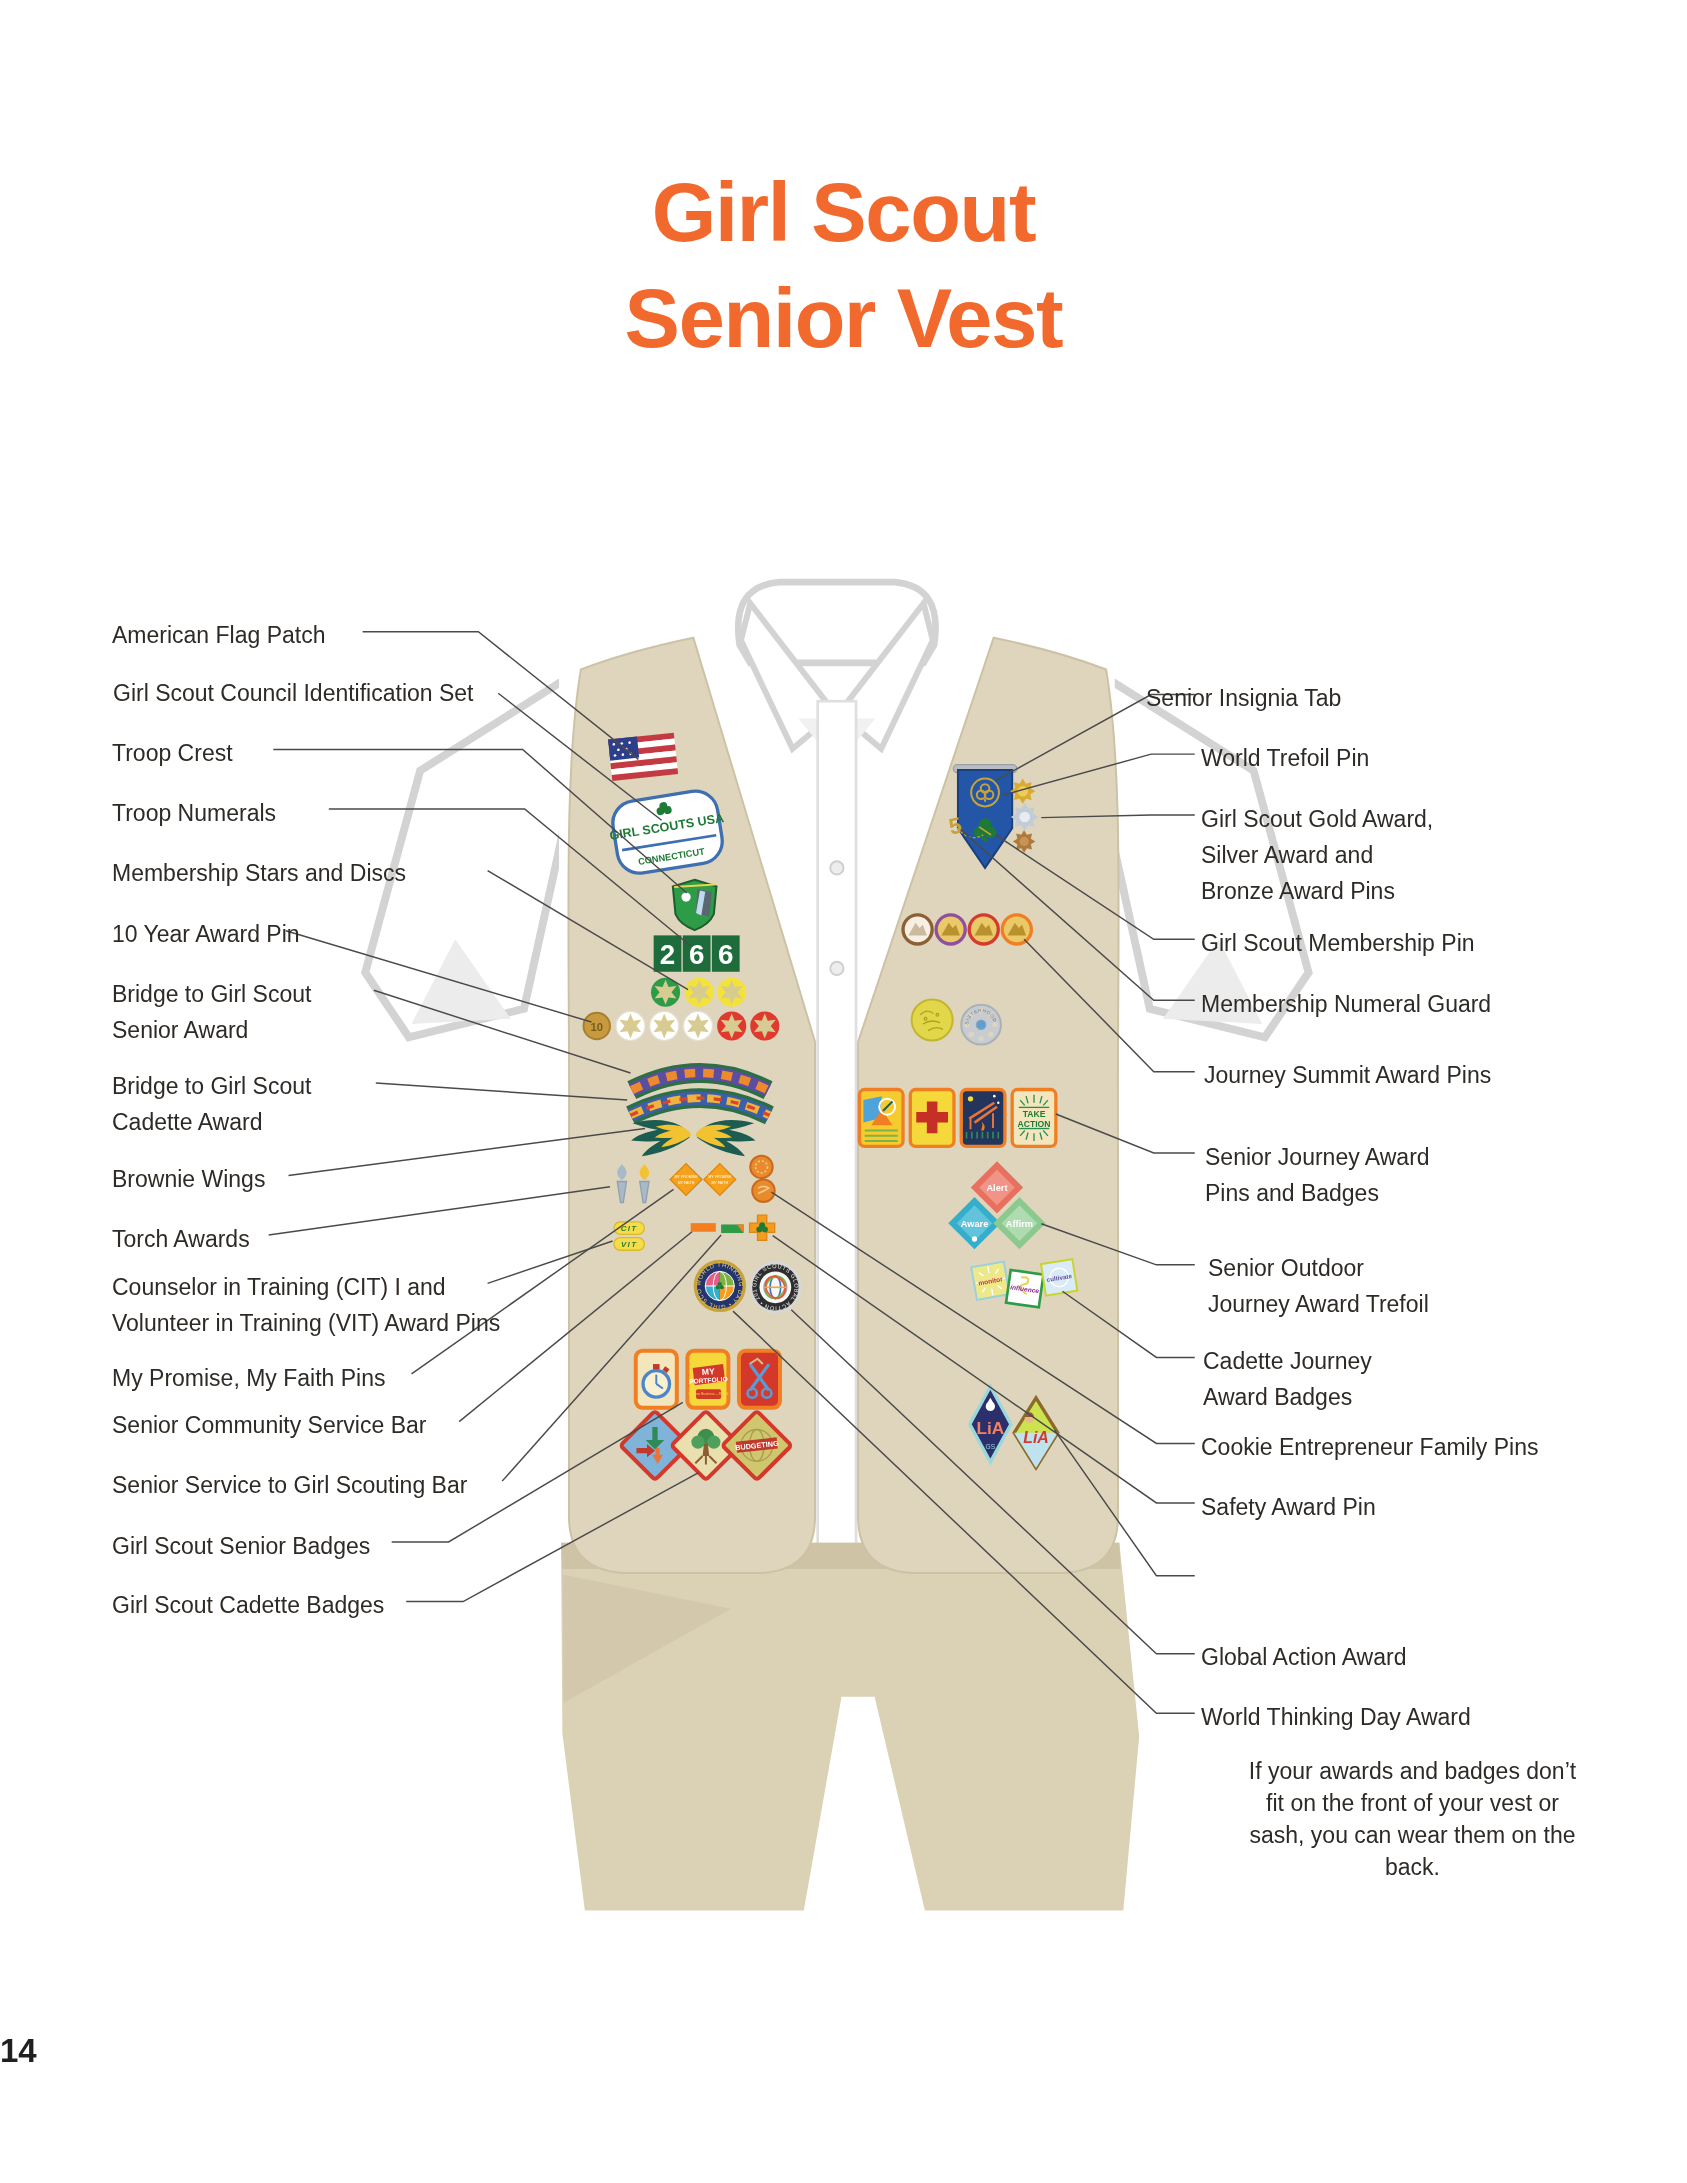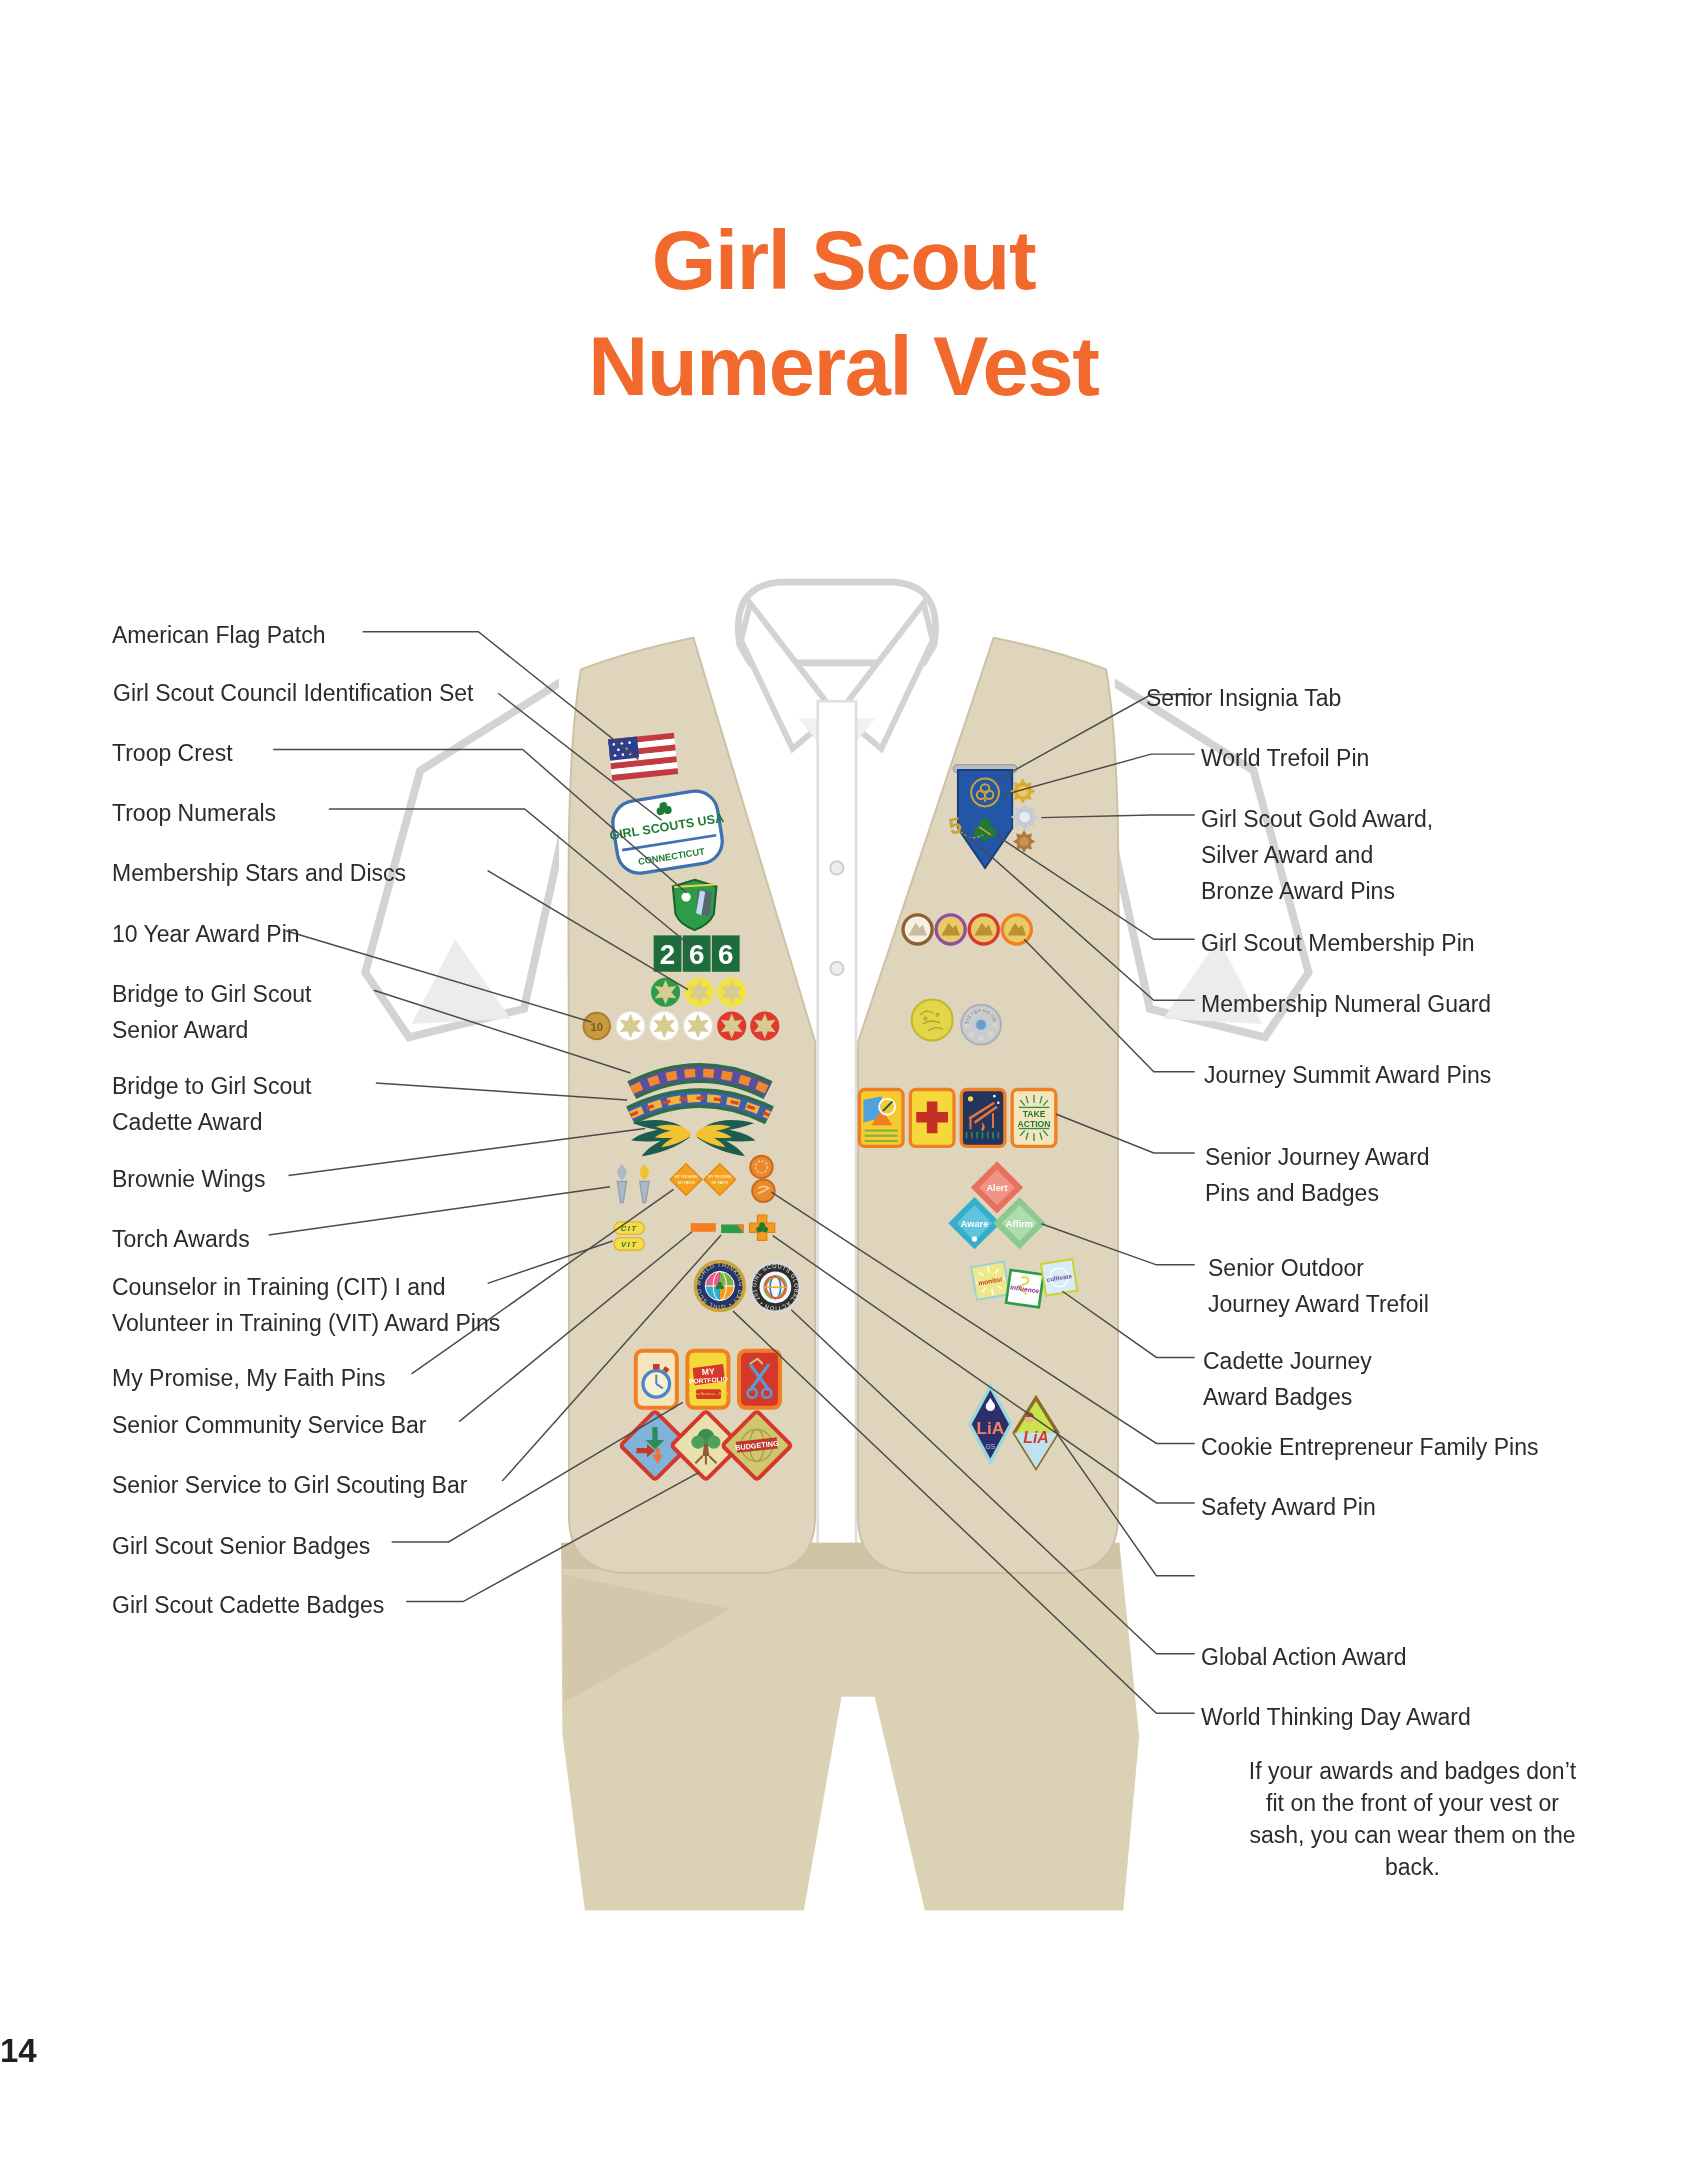--- a/index.html
+++ b/index.html
@@ -1,34 +1,34 @@
 <!DOCTYPE html>
 <html style="font-size:10.6px"><head>
 <meta charset="utf-8">
 <style>
   html,body{margin:0;padding:0;background:#ffffff;}
   .page{position:relative;width:1687px;height:2183px;background:#ffffff;overflow:hidden;
         font-family:"Liberation Sans",sans-serif;color:#2E2A26;}
   .title{position:absolute;top:160px;left:0;right:0;text-align:center;
-         color:#F2692E;font-weight:bold;font-size:83px;line-height:106px;letter-spacing:-1.3px;margin-top:48px;}
+         color:#F2692E;font-weight:bold;font-size:83px;line-height:106px;letter-spacing:-1.3px;}
   .scene{position:absolute;left:0;top:0;width:1687px;height:2183px;}
   .scene text{font-family:"Liberation Sans",sans-serif;}
   .label{position:absolute;font-size:23px;line-height:36px;white-space:pre-line;color:#2E2A26;}
   .note{position:absolute;left:1201px;top:1755px;width:423px;font-size:23px;line-height:32px;white-space:pre-line;color:#2E2A26;text-align:center;}
   .pagenum{position:absolute;top:2032px;left:0;right:0;
            font-size:33px;font-weight:bold;color:#221F1F;}
 </style>
 </head>
 <body>
 
 <div class="page">
 
   <div class="title">
     <div>Girl Scout</div>
-    <div>Numeral Vest</div>
+    <div>Senior Vest</div>
   </div>
 
   <svg class="scene" viewBox="0 0 2550 3300">
     <defs>
       <g id="star6">
           <polygon points="0,-19 4.5,-7.8 16.5,-9.5 9,0 16.5,9.5 4.5,7.8 0,19 -4.5,7.8 -16.5,9.5 -9,0 -16.5,-9.5 -4.5,-7.8"></polygon>
         </g>
       <g id="star8">
           <polygon points="0,-20 5,-12 14.1,-14.1 12,-5 20,0 12,5 14.1,14.1 5,12 0,20 -5,12 -14.1,14.1 -12,5 -20,0 -12,-5 -14.1,-14.1 -5,-12"></polygon>
         </g>

